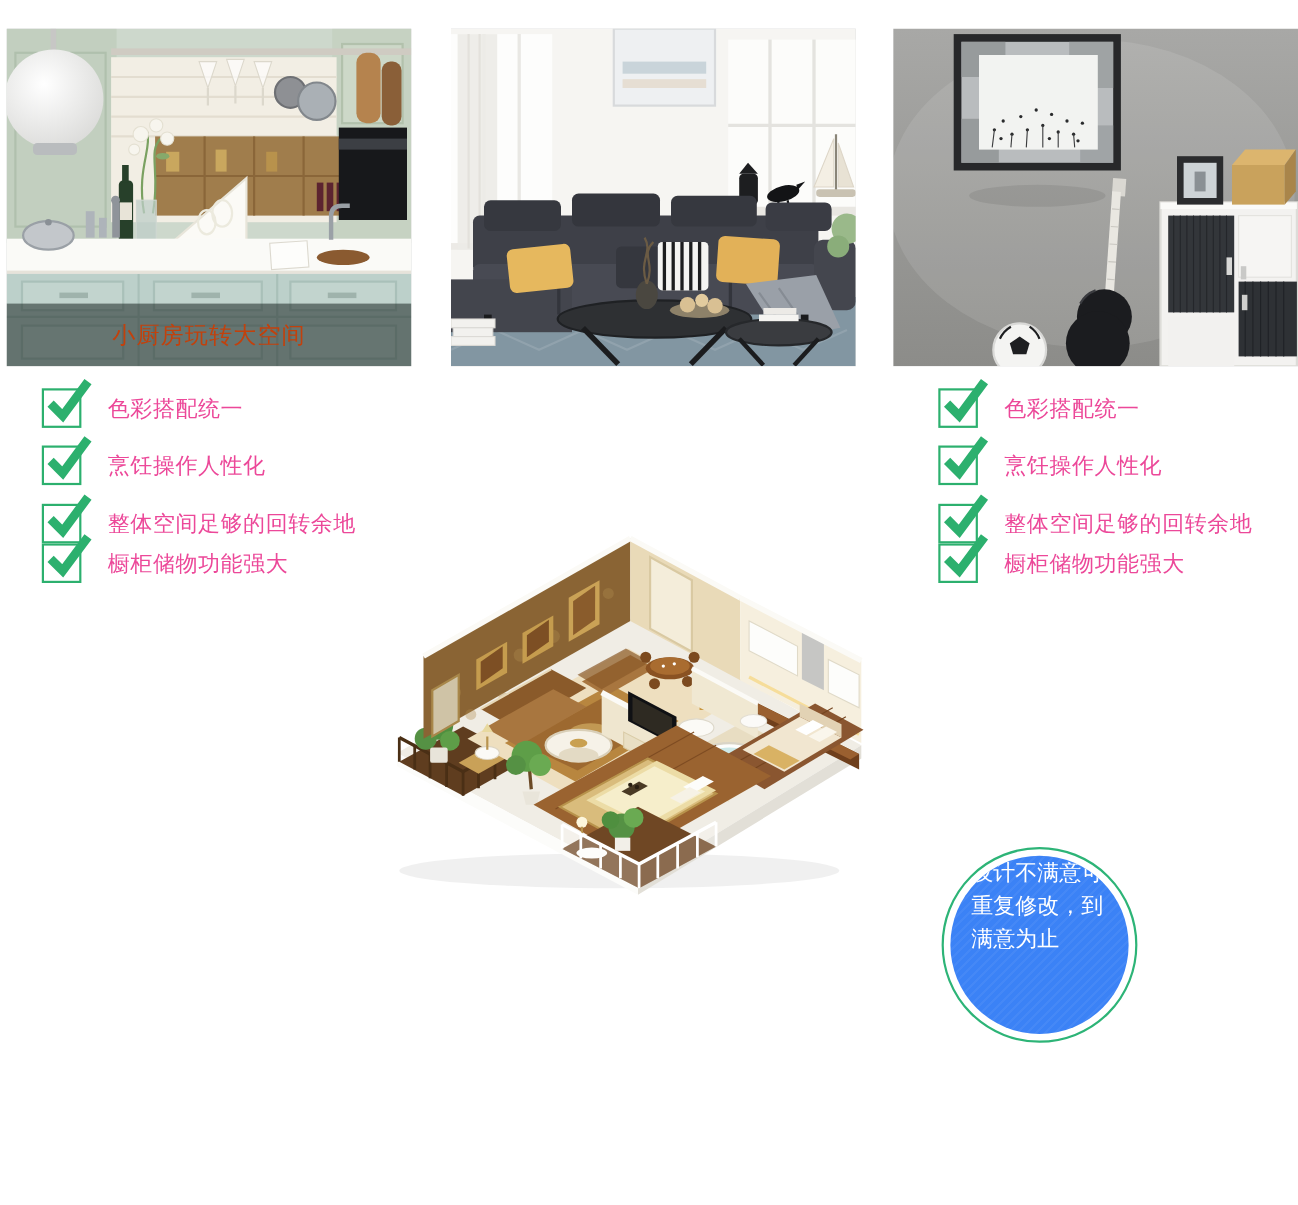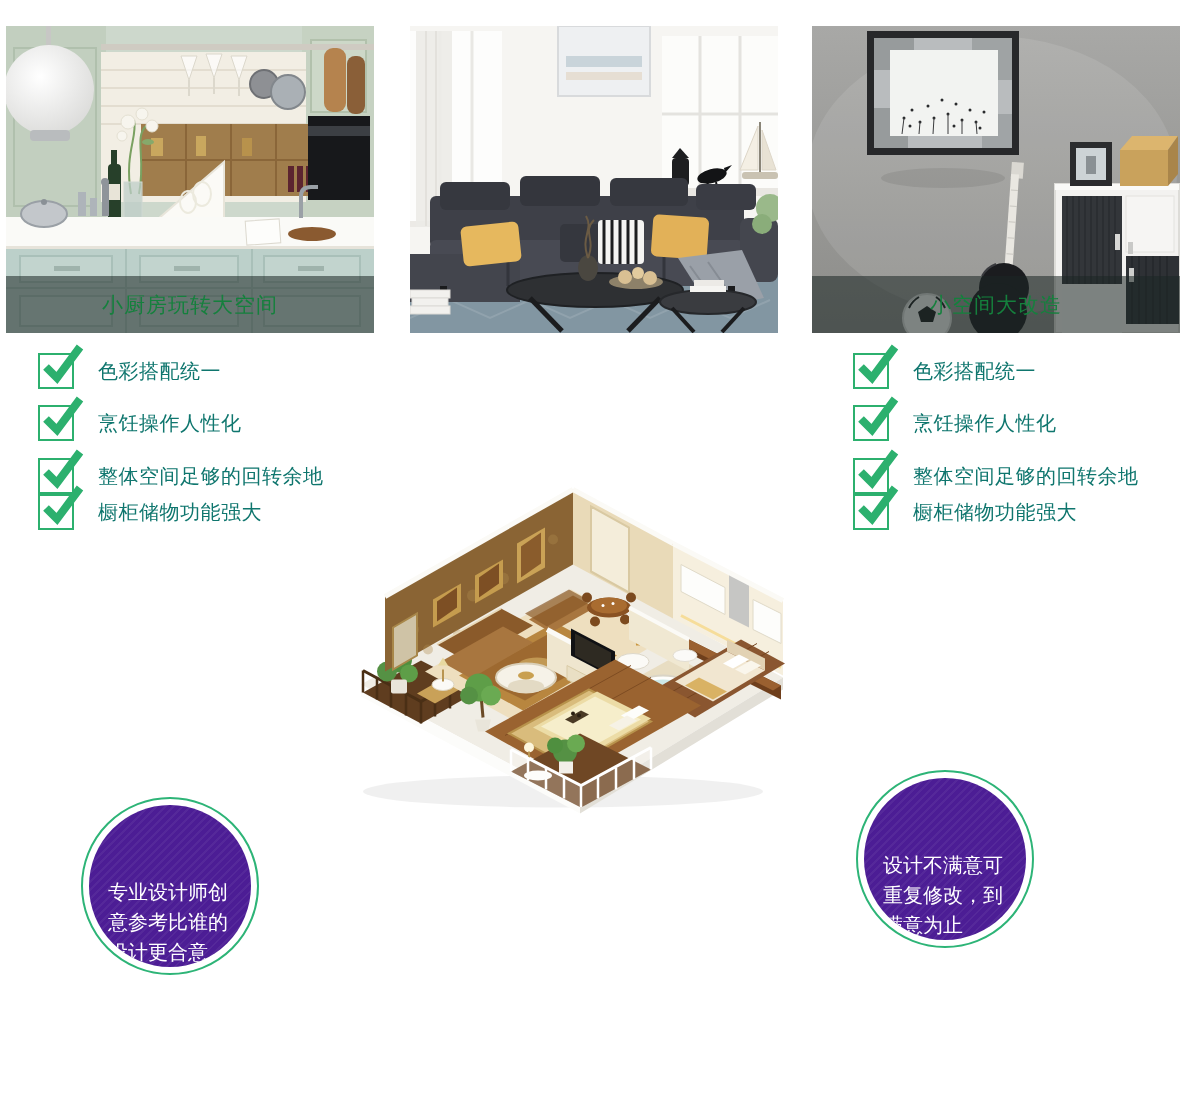--- a/index.html
+++ b/index.html
@@ -4,38 +4,38 @@
 <style>
   html,body{margin:0;padding:0;background:#ffffff;}
   .page{position:relative;width:1180px;height:1095px;background:#fff;overflow:hidden;
         font-family:"DejaVu Sans","Liberation Sans",sans-serif;}
 
   
   .card{position:absolute;top:26px;width:368px;height:307px;overflow:hidden;background:#ddd;}
   #card1{left:6px}#card2{left:410px}#card3{left:812px}
   .scene{position:absolute;left:0;top:0;width:100%;height:100%;display:block;}
   .caption{position:absolute;left:0;right:0;bottom:0;height:57px;
-           background:rgba(28,38,36,0.55);color:#15803d;font-size:21px;letter-spacing:1px;
+           background:rgba(28,38,36,0.55);color:#c2410c;font-size:21px;letter-spacing:1px;
            display:flex;align-items:center;justify-content:center;}
 
   
   .check-row{position:absolute;display:flex;align-items:center;height:38px;}
   .cbox{position:relative;width:32px;height:32px;border:2px solid #2cb06e;background:#fff;flex:0 0 auto;}
   .tick{position:absolute;left:-2px;top:-14px;width:48px;height:48px;overflow:visible;}
-  .check-label{margin-left:24px;font-size:20px;color:#0f766e;white-space:nowrap;letter-spacing:0.5px;}
+  .check-label{margin-left:24px;font-size:20px;color:#ec4899;white-space:nowrap;letter-spacing:0.5px;}
   .rowL{left:38px}.rowR{left:853px}
   .r1{top:352px}.r2{top:404px}.r3{top:457px}.r4{top:493px}
 
   
   .floorplan{position:absolute;left:333px;top:478px;width:455px;height:338px;}
 
   
   .bubble{position:absolute;border:2px solid #2db477;border-radius:50%;padding:6px;box-sizing:border-box;}
-  .bubble-inner{position:relative;width:100%;height:100%;border-radius:50%;background:#4c1d95;
-                display:flex;align-items:flex-end;justify-content:center;overflow:hidden;}
+  .bubble-inner{position:relative;width:100%;height:100%;border-radius:50%;background:#3b82f6;
+                display:flex;align-items:flex-start;justify-content:center;overflow:hidden;}
   .bubble-inner::before{content:"";position:absolute;inset:0;border-radius:50%;
                 background:repeating-linear-gradient(135deg,rgba(255,255,255,0.05) 0 2px,rgba(0,0,0,0) 2px 6px);}
   .bubble-txt{position:relative;width:124px;color:#fff;font-size:20px;line-height:30px;text-align:left;}
   #bubble-left{left:81px;top:797px;width:178px;height:178px;}
   #bubble-right{left:856px;top:770px;width:178px;height:178px;}
   #bubble-bottom{left:461px;top:901px;width:188px;height:188px;}
 </style>
 </head>
 <body>
 
@@ -293,21 +293,20 @@
       <rect x="258" y="116" width="42" height="44" fill="#2b2c2e"></rect>
       <rect x="264" y="122" width="30" height="32" fill="#cdd3d6"></rect>
       <rect x="274" y="130" width="10" height="18" fill="#8a9094"></rect>
       <polygon points="308,124 320,110 366,110 356,124" fill="#dcb56e"></polygon>
       <rect x="308" y="124" width="48" height="36" fill="#c9a25c"></rect>
       <polygon points="356,124 366,110 366,148 356,160" fill="#a9854a"></polygon>
       <circle cx="115" cy="292" r="24" fill="#f4f4f2" stroke="#d9d9d7" stroke-width="2"></circle>
       <polygon points="115,280 124,286 121,296 109,296 106,286" fill="#1e1f21"></polygon>
       <path d="M97,282 a24,24 0 0 1 10,-11 M133,282 a24,24 0 0 0 -9,-11" stroke="#1e1f21" stroke-width="2" fill="none"></path>
     </svg>
-    <div class="caption">小空间大改造</div>
   </div>
 
   <div class="check-row rowL r1">
     <span class="cbox">
       <svg class="tick" viewBox="0 0 48 48">
           <path d="M8,26 L19,37 L42,6" stroke="#2cb06e" stroke-width="8" fill="none"></path>
         </svg>
     </span>
     <span class="check-label">色彩搭配统一</span>
   </div>
@@ -524,24 +523,19 @@
       </g>
       <polyline points="178,270 248,306 318,268" stroke="#ffffff" stroke-width="3" fill="none"></polyline>
       <circle cx="232" cy="272" r="12" fill="#559144"></circle>
         <circle cx="243" cy="264" r="9" fill="#6aaa52"></circle>
       <circle cx="222" cy="266" r="8" fill="#4f8f3f"></circle>
       <rect x="226" y="282" width="14" height="12" fill="#f2efe8"></rect>
       <ellipse cx="205" cy="296" rx="14" ry="5" fill="#fdfdfb"></ellipse>
     </svg>
   </div>
 
-  <div class="bubble" id="bubble-left">
-    <div class="bubble-inner">
-      <div class="bubble-txt">专业设计师创意参考比谁的设计更合意</div>
-    </div>
-  </div>
   <div class="bubble" id="bubble-right">
     <div class="bubble-inner">
       <div class="bubble-txt">设计不满意可重复修改，到满意为止</div>
     </div>
   </div>
 
 </div>
 
 </body></html>

